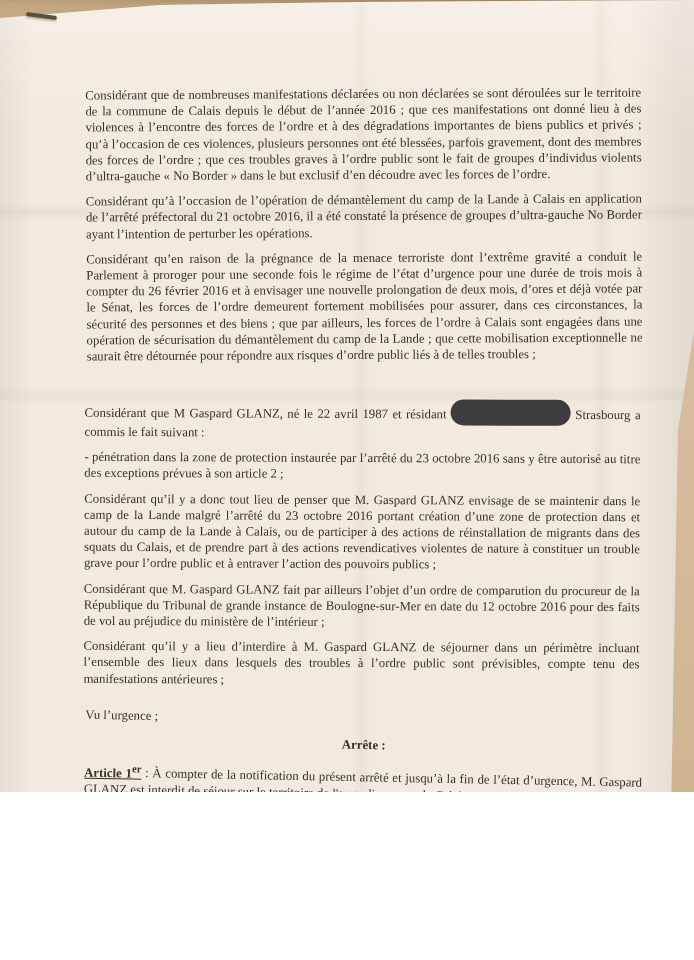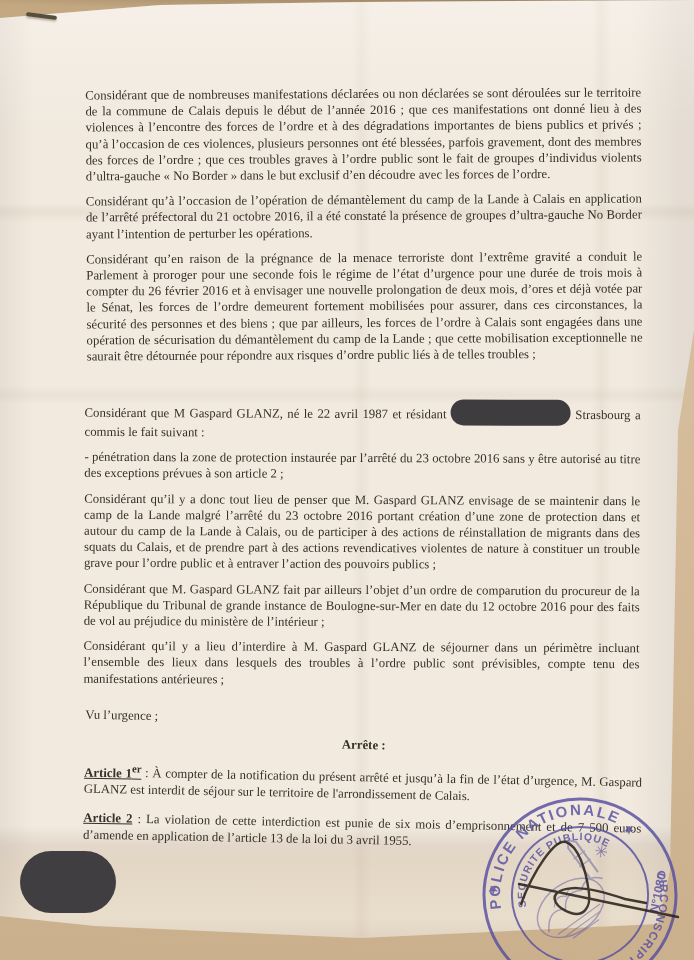--- a/index.html
+++ b/index.html
@@ -1,18 +1,18 @@
 <!DOCTYPE html>
 <html><head>
 <meta charset="utf-8">
 <style>
   * { margin:0; padding:0; box-sizing:border-box; }
   body { width:694px; height:960px; overflow:hidden; font-family:"Liberation Serif", serif; }
   .photo {
-    position:relative; width:694px; height:960px; overflow:hidden;
+    position:relative; width:694px; height:792px; overflow:hidden;
     background: linear-gradient(182deg, #8f775a 0px, #c2a781 28px, #d6bd9d 340px, #d2b795 700px, #cbb08e 960px);
   }
   .paper {
     position:absolute; inset:0;
     clip-path: polygon(0px 18px, 160px 5px, 360px 2px, 694px 0px, 694px 330px, 678px 430px, 670px 870px, 658px 924px, 360px 938px, 95px 926px, 0px 916px);
     background:
       linear-gradient(180deg, rgba(255,255,255,.28), rgba(255,255,255,0) 130px),
       linear-gradient(180deg, transparent 203px, rgba(120,90,60,.07) 212px, transparent 222px),
       linear-gradient(180deg, transparent 386px, rgba(120,90,60,.06) 395px, transparent 404px),
       linear-gradient(90deg, transparent 352px, rgba(120,90,60,.05) 361px, transparent 371px),

